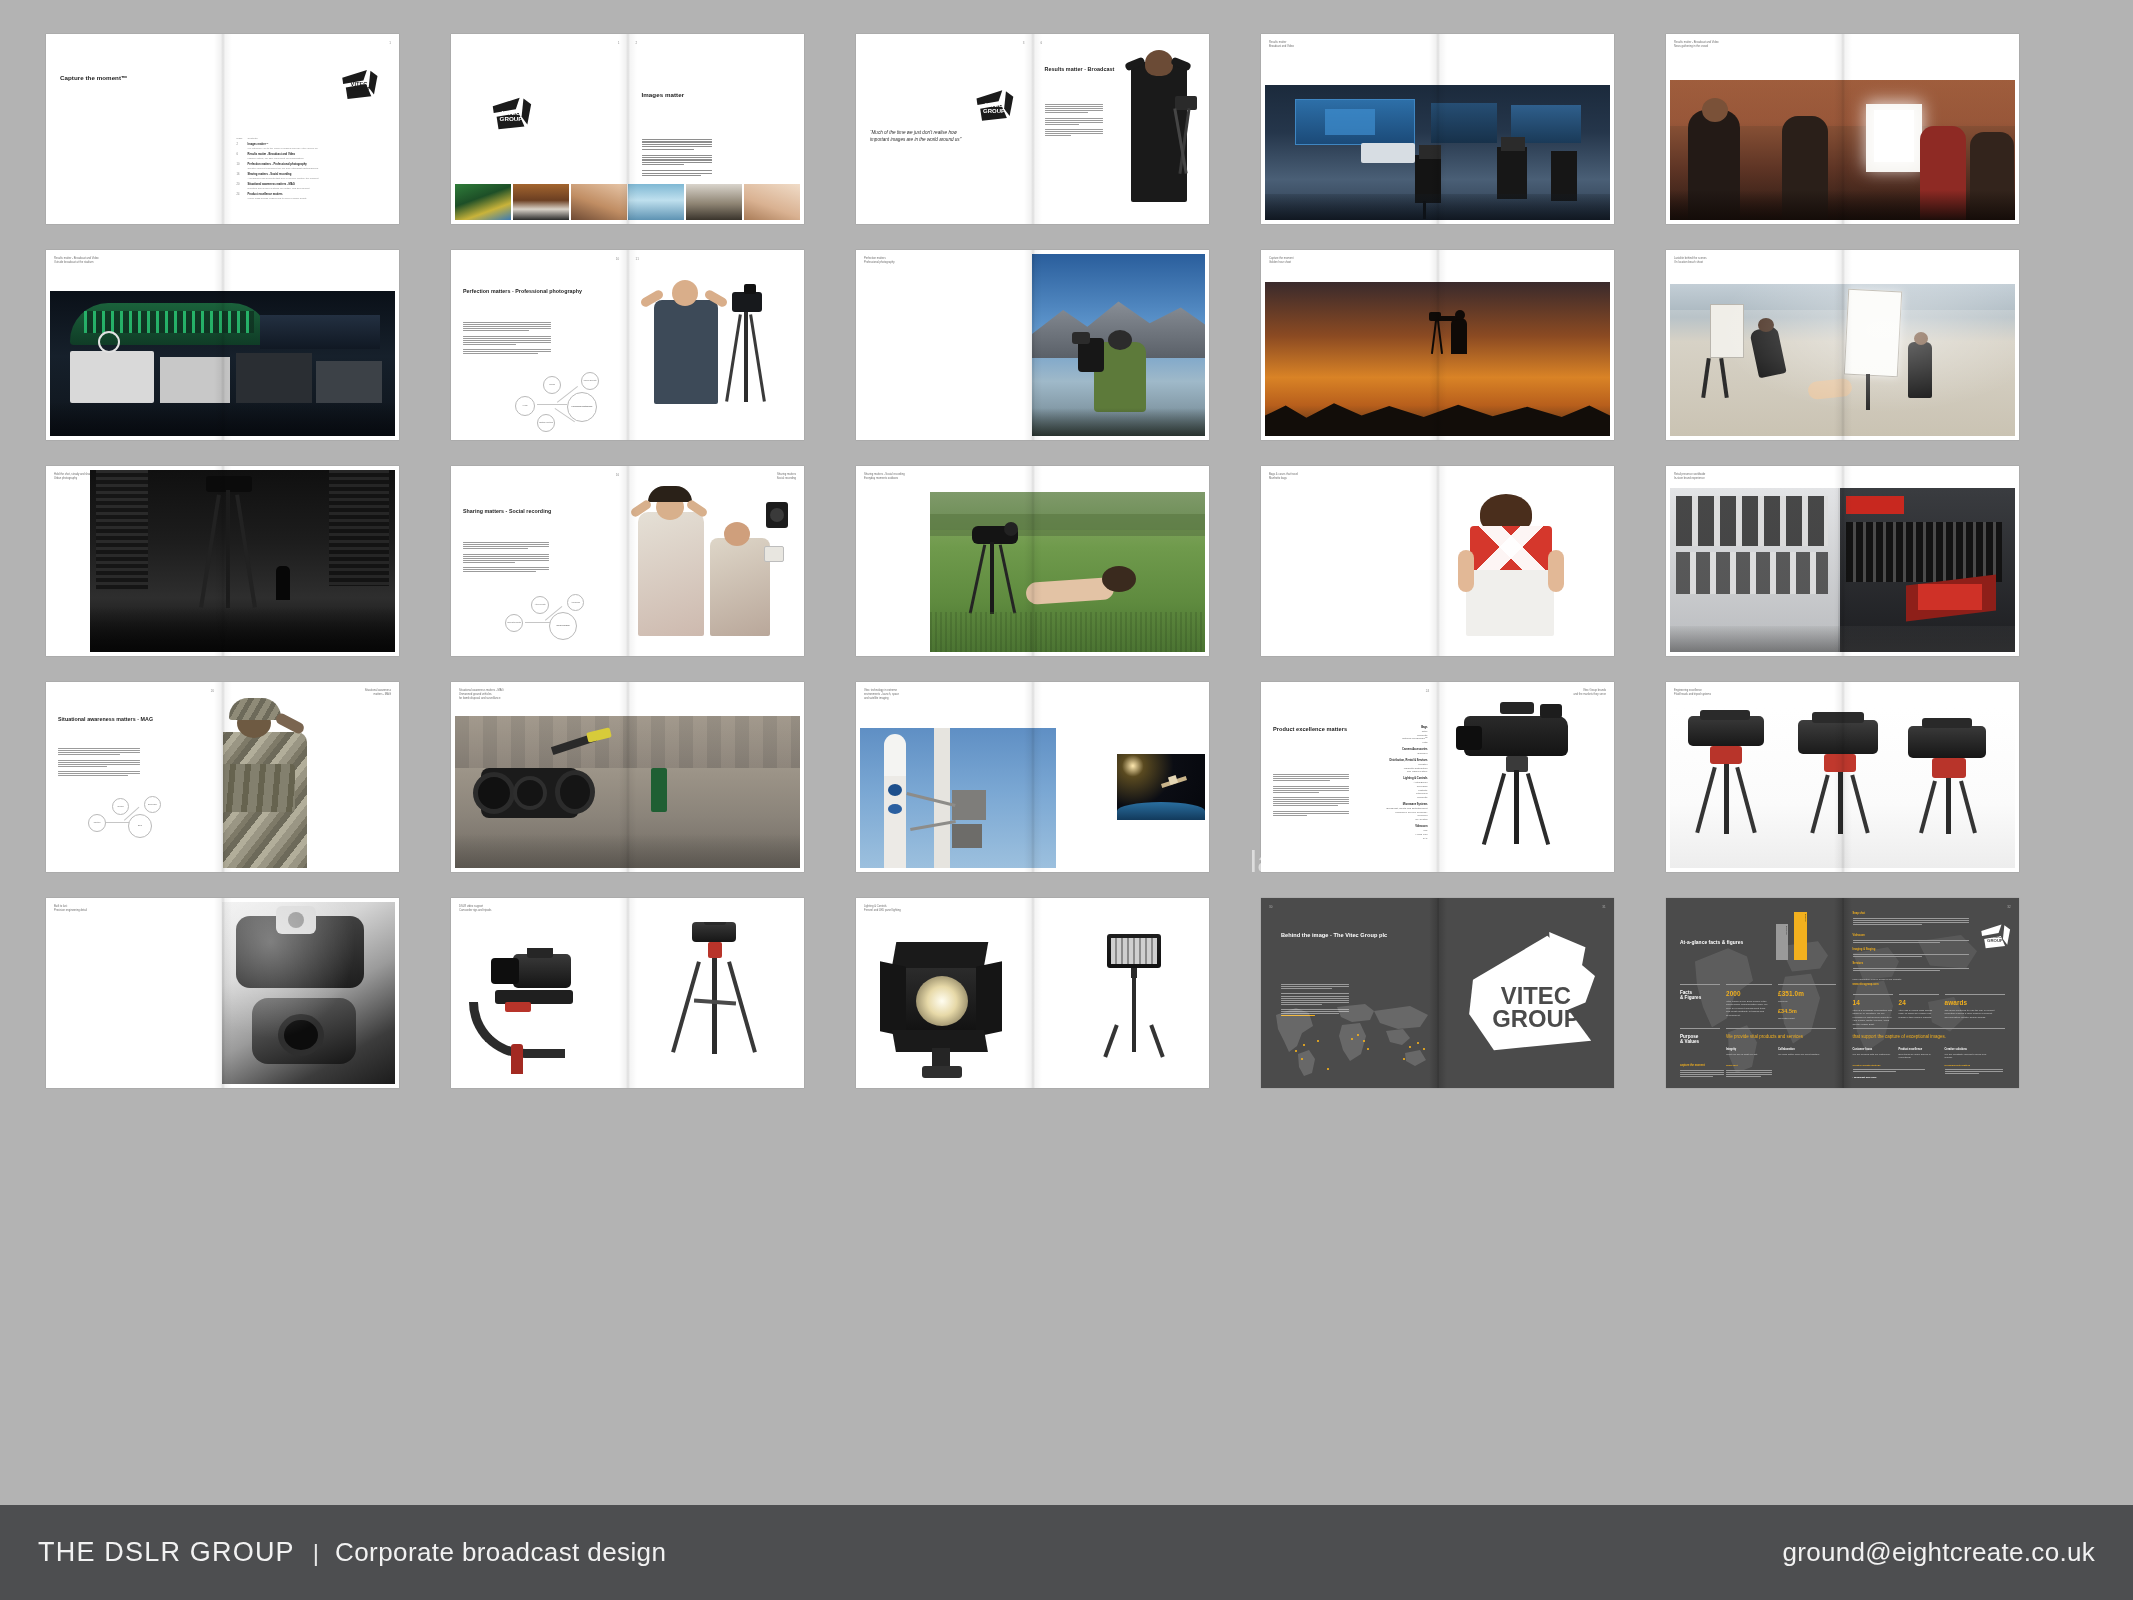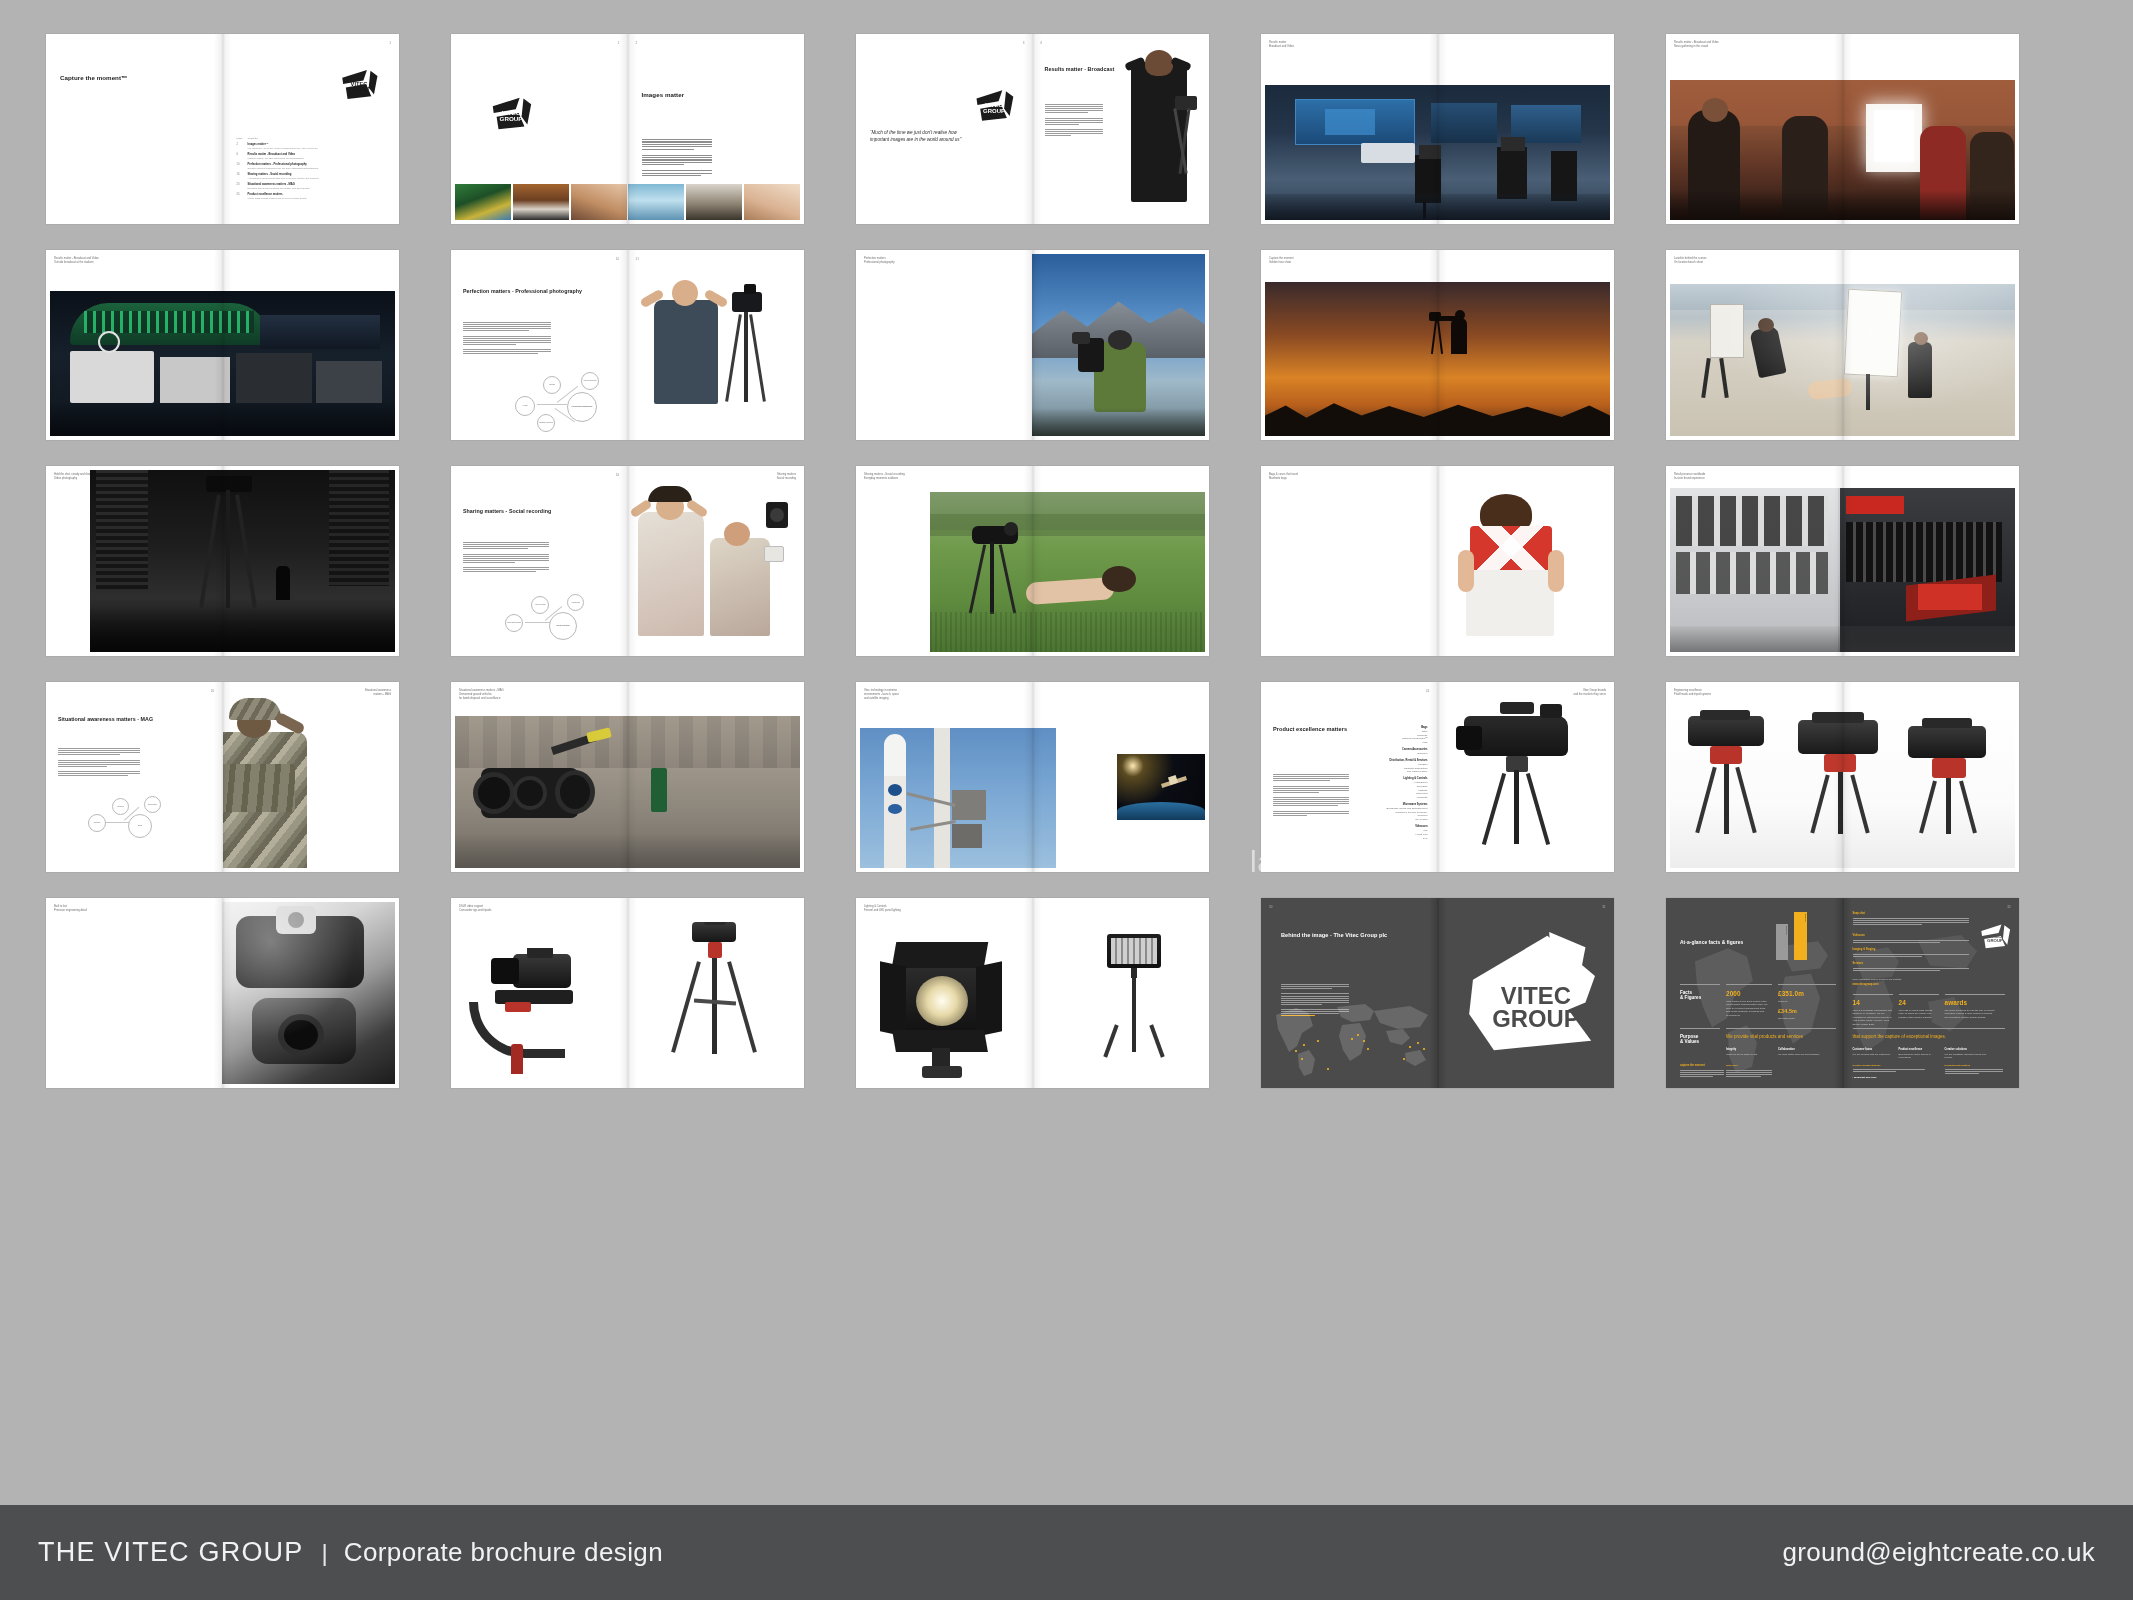--- a/index.html
+++ b/index.html
@@ -1118,20 +1118,20 @@
       </div>
       <div class="gutter"></div>
     </div>
 
   </div>
 
   <div id="watermark">launch</div>
 
   <div id="footer">
     <div class="left">
-      <span class="brand">THE VITEC GROUP</span>
+      <span class="brand">THE DSLR GROUP</span>
       <span class="bar-sep">|</span>
-      <span class="desc">Corporate brochure design</span>
+      <span class="desc">Corporate broadcast design</span>
     </div>
     <div class="email">ground@eightcreate.co.uk</div>
   </div>
 
 </div>
 
 </body></html>

